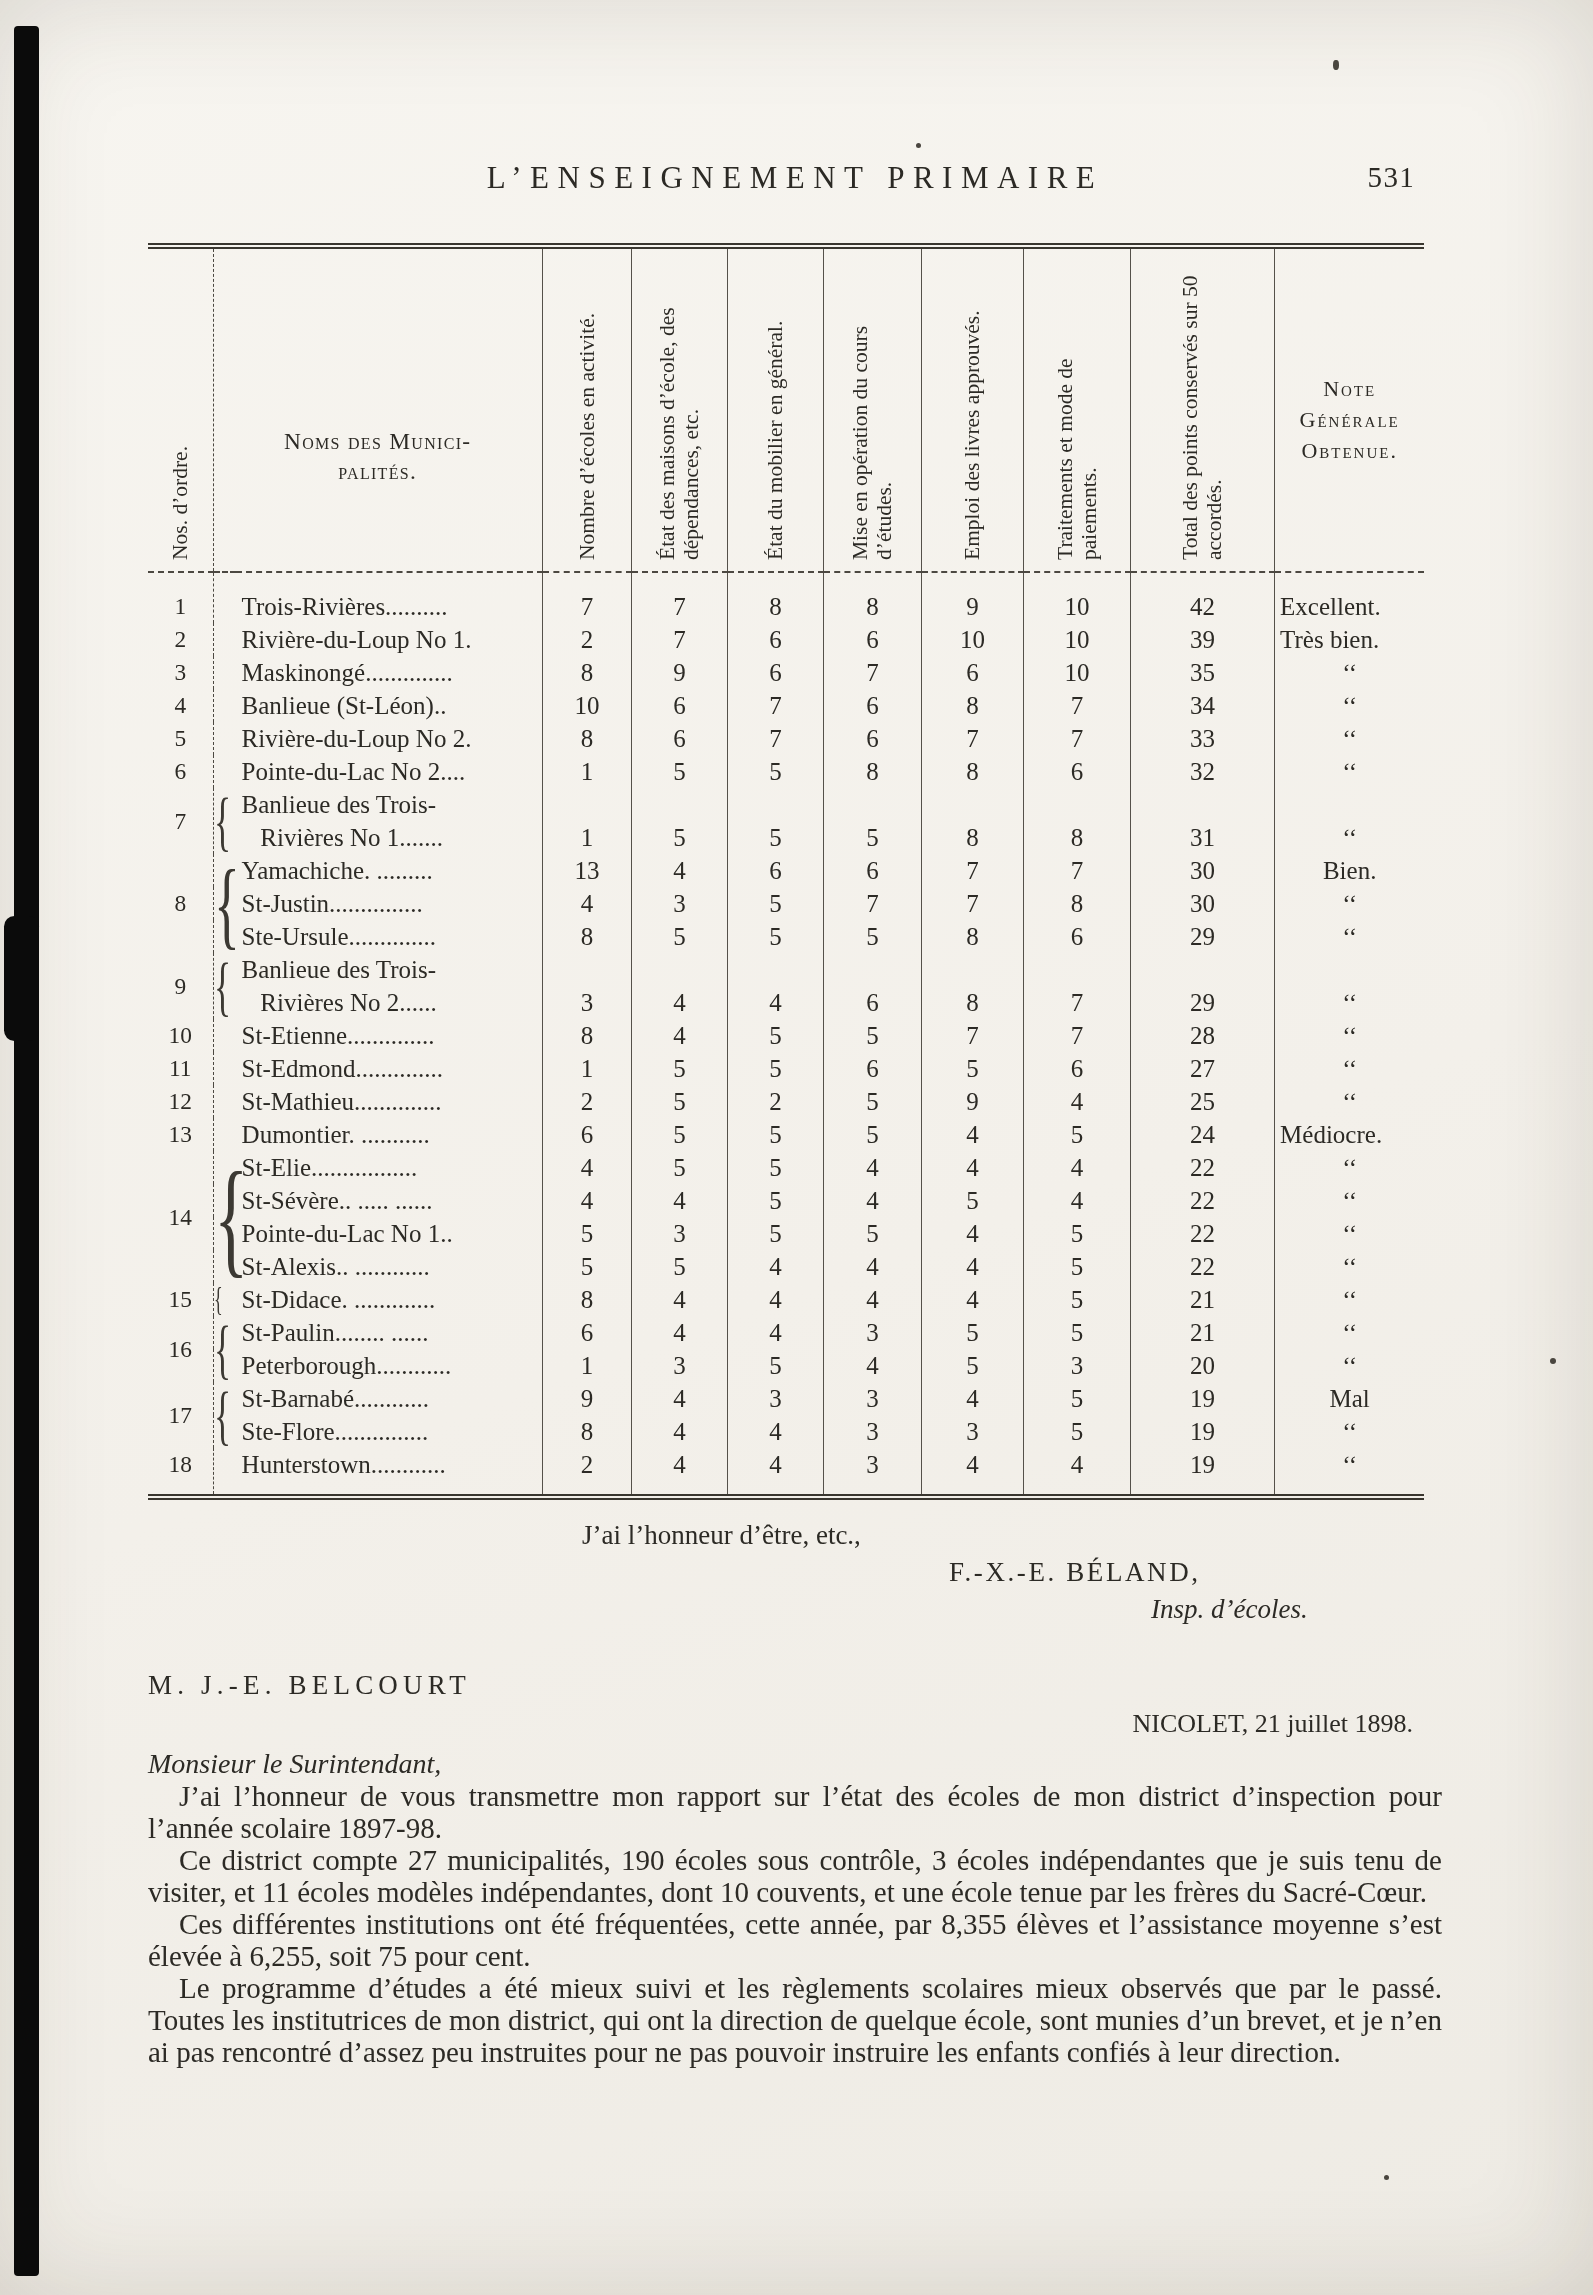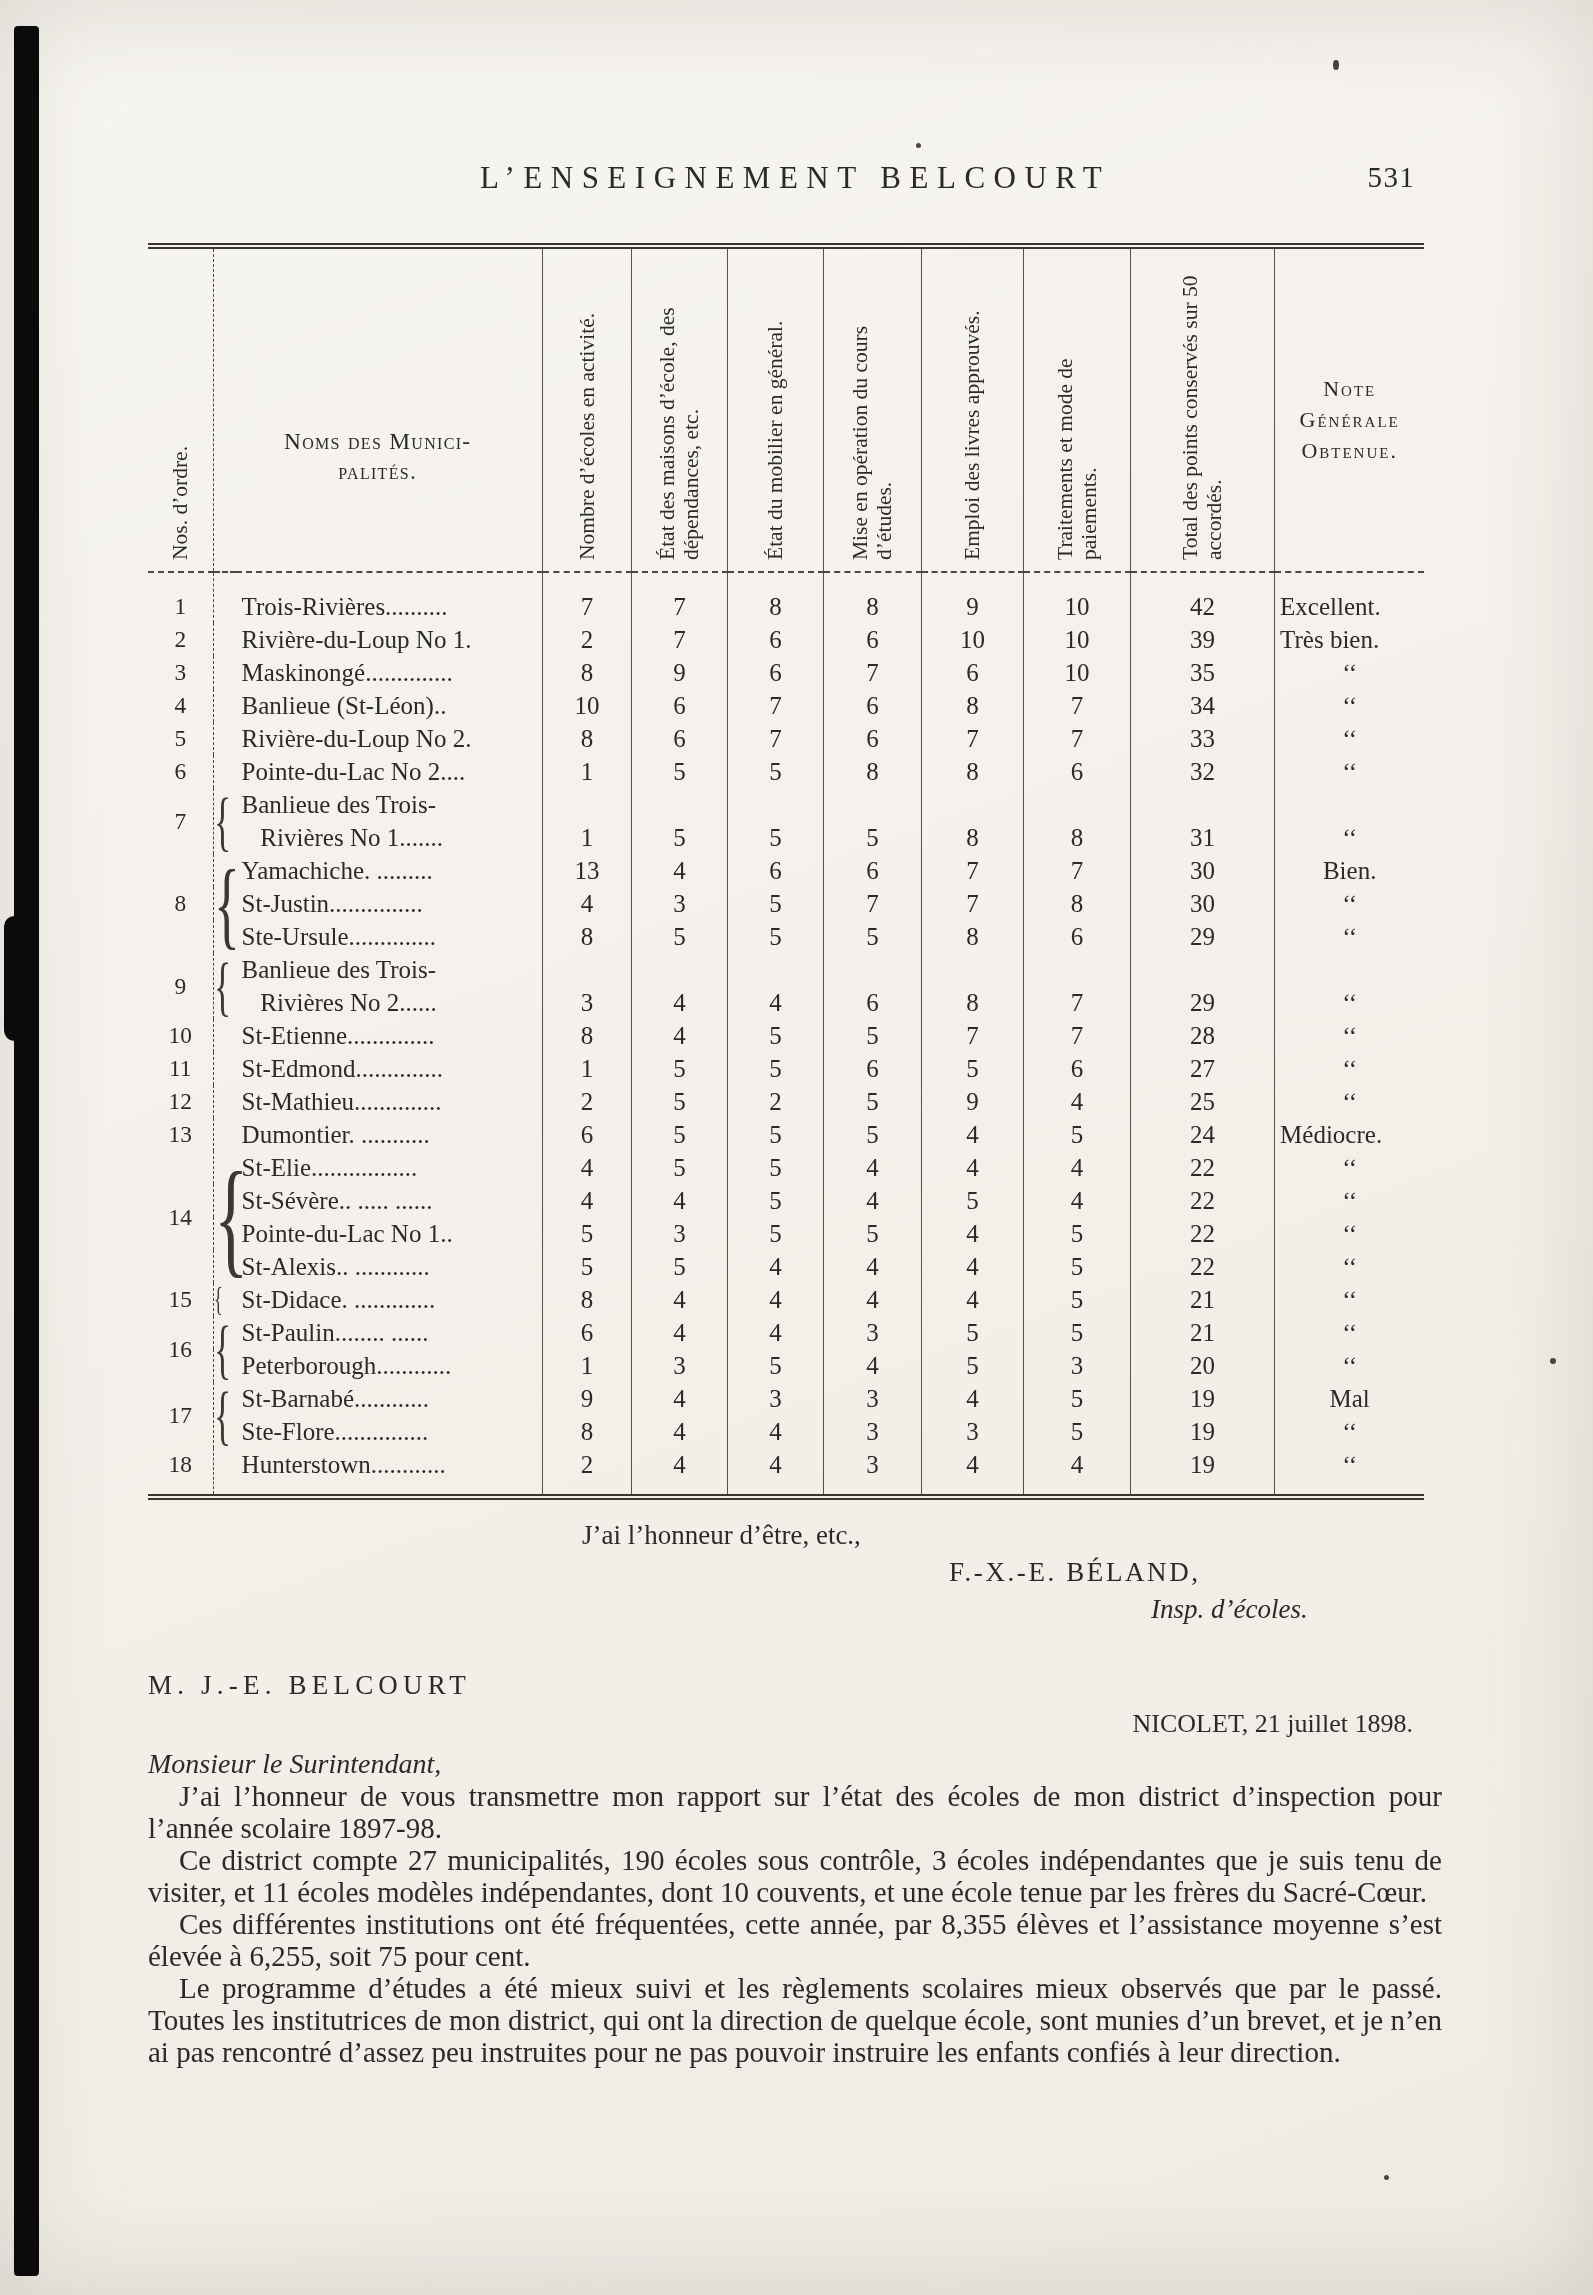--- a/index.html
+++ b/index.html
@@ -69,21 +69,21 @@
   <div class="binding-bar"></div>
   <div class="binding-blob"></div>
   <div class="speck s1"></div>
   <div class="speck s2"></div>
   <div class="speck s3"></div>
   <div class="speck s4"></div>
 
   <div class="content">
 
     <div class="masthead">
-      <div class="running-title">L’ENSEIGNEMENT BELCOURT</div>
+      <div class="running-title">L’ENSEIGNEMENT PRIMAIRE</div>
       <div class="page-number">531</div>
     </div>
 
     <table class="inspection">
       <colgroup>
         <col style="width:65px">
           <col style="width:23.4px">
           <col style="width:306px">
         <col style="width:89px">
           <col style="width:96px">

